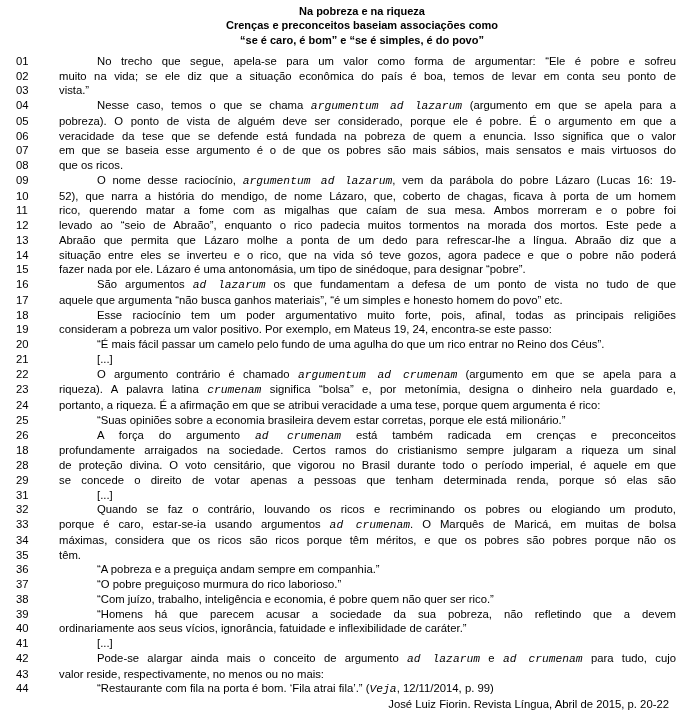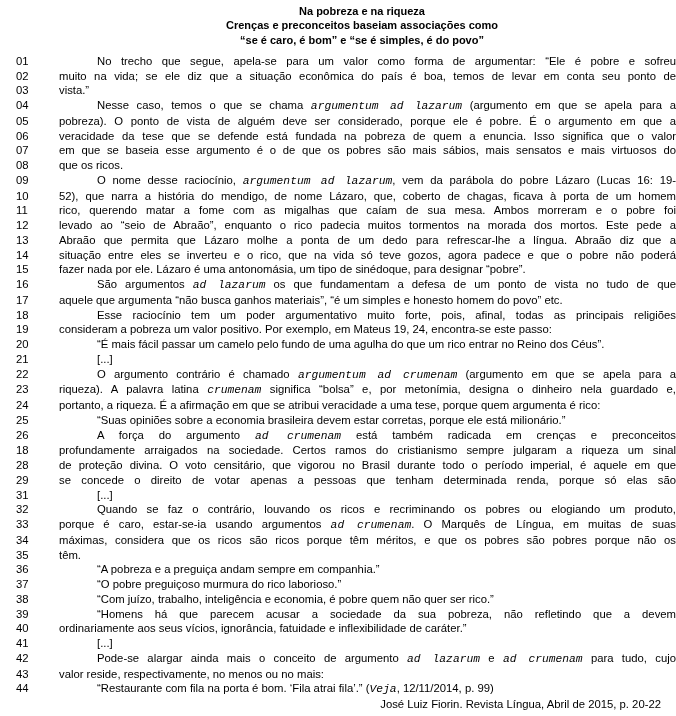--- a/index.html
+++ b/index.html
@@ -38,21 +38,21 @@
   }
   .line.j .txt {
     text-align: justify;
     text-align-last: justify;
   }
   .txt.ind { text-indent: 38px; }
   .attribution {
     font-size: 11.3px;
     line-height: 14.5px;
     text-align: right;
-    margin-right: 15px;
+    margin-right: 7px;
   }
   i { font-style: italic; font-family: Liberation Mono, monospace; }
 </style>
 </head>
 <body>
 
 <div class="page">
   <div class="title-block">
     <div class="title-line">Na pobreza e na riqueza</div>
     <div class="title-line">Crenças e preconceitos baseiam associações como</div>
@@ -179,21 +179,21 @@
       <div class="line">
         <span class="num">31</span>
         <span class="txt ind"><span>[...]</span></span>
       </div>
       <div class="line j">
         <span class="num">32</span>
         <span class="txt ind"><span>Quando se faz o contrário, louvando os ricos e recriminando os pobres ou elogiando um produto,</span></span>
       </div>
       <div class="line j">
         <span class="num">33</span>
-        <span class="txt"><span>porque é caro, estar-se-ia usando argumentos </span><i>ad crumenam</i><span>. O Marquês de Língua, em muitas de suas</span></span>
+        <span class="txt"><span>porque é caro, estar-se-ia usando argumentos </span><i>ad crumenam</i><span>. O Marquês de Maricá, em muitas de bolsa</span></span>
       </div>
       <div class="line j">
         <span class="num">34</span>
         <span class="txt"><span>máximas, considera que os ricos são ricos porque têm méritos, e que os pobres são pobres porque não os</span></span>
       </div>
       <div class="line">
         <span class="num">35</span>
         <span class="txt"><span>têm.</span></span>
       </div>
       <div class="line">

